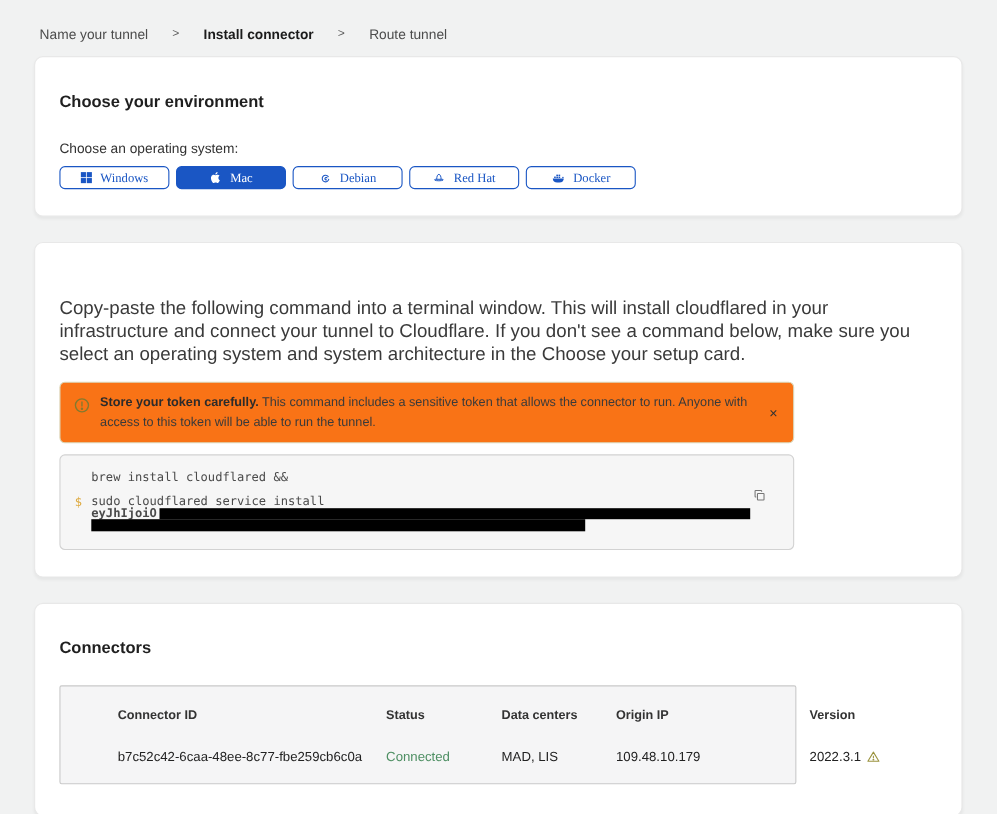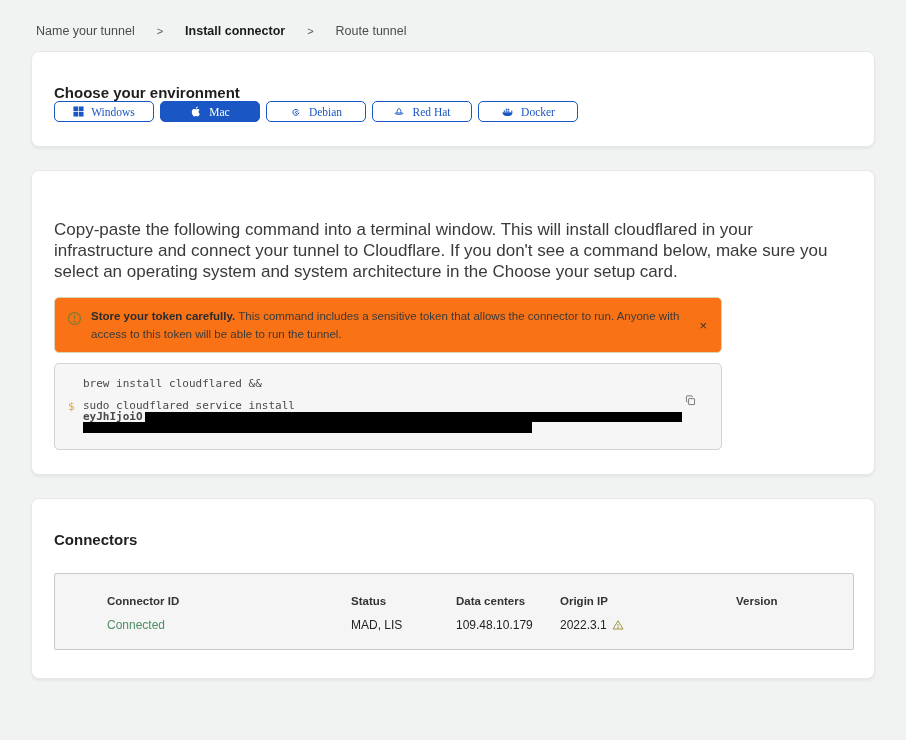--- a/index.html
+++ b/index.html
@@ -85,26 +85,26 @@
   .token-line{display:flex;align-items:flex-end;font-weight:bold;}
   .redact{display:inline-block;background:#000;height:10px;}
   .redact.r1{width:537px;margin-left:2px;}
   .redact.r2{width:449px;height:11px;}
   .copy-btn{
     position:absolute;right:22px;top:28px;
     background:none;border:none;cursor:pointer;padding:2px;color:#767676;
   }
   
   .conn-table{
-    width:800px;margin-top:25px;
+    width:670px;margin-top:25px;
     background:#f5f5f6;border:1px solid #c9c9c9;border-radius:2px;
     padding:21px 0 17px 52px;
     display:grid;
     grid-template-columns:244px 105px 104px 176px 1fr;
-    row-gap:11px;
+    row-gap:24px;
   }
   .th{font-size:11.5px;font-weight:bold;color:#333;}
   .td{font-size:12px;color:#222;}
   .td.status{color:var(--green);}
   .version-cell{display:flex;align-items:center;gap:5px;}
 </style>
 </head>
 <body>
 
 <div class="page">
@@ -112,20 +112,21 @@
   <nav class="breadcrumb">
     <span class="crumb">Name your tunnel</span>
     <span class="crumb-sep">&gt;</span>
     <span class="crumb active">Install connector</span>
     <span class="crumb-sep">&gt;</span>
     <span class="crumb">Route tunnel</span>
   </nav>
 
   <section class="card">
     <h2 class="card-title">Choose your environment</h2>
+    <div class="os-label">Choose an operating system:</div>
     <div class="os-row">
 
       <button class="os-btn">
         <span style="display:inline-flex">
           <svg width="11" height="11" viewBox="0 0 24 24" fill="currentColor">
               <rect x="1" y="1" width="10.2" height="10.2"></rect>
               <rect x="12.8" y="1" width="10.2" height="10.2"></rect>
               <rect x="1" y="12.8" width="10.2" height="10.2"></rect>
               <rect x="12.8" y="12.8" width="10.2" height="10.2"></rect>
             </svg>
@@ -230,20 +231,21 @@
   <section class="card" style="padding-bottom:28px;">
     <h2 class="card-title">Connectors</h2>
 
     <div class="conn-table">
       <div class="th">Connector ID</div>
       <div class="th">Status</div>
       <div class="th">Data centers</div>
       <div class="th">Origin IP</div>
       <div class="th">Version</div>
 
+      <div class="td">b7c52c42-6caa-48ee-8c77-fbe259cb6c0a</div>
       <div class="td status">Connected</div>
       <div class="td">MAD, LIS</div>
       <div class="td">109.48.10.179</div>
       <div class="td version-cell">
         <span>2022.3.1</span>
         <span style="display:inline-flex">
           <svg width="12" height="12" viewBox="0 0 24 24" fill="none" stroke="#9c9440" stroke-width="2" stroke-linejoin="round">
               <path d="M12 3.5 22 20H2z"></path>
               <line x1="12" y1="10" x2="12" y2="14.5"></line>
               <circle cx="12" cy="17.2" r="0.7" fill="#9c9440"></circle>

